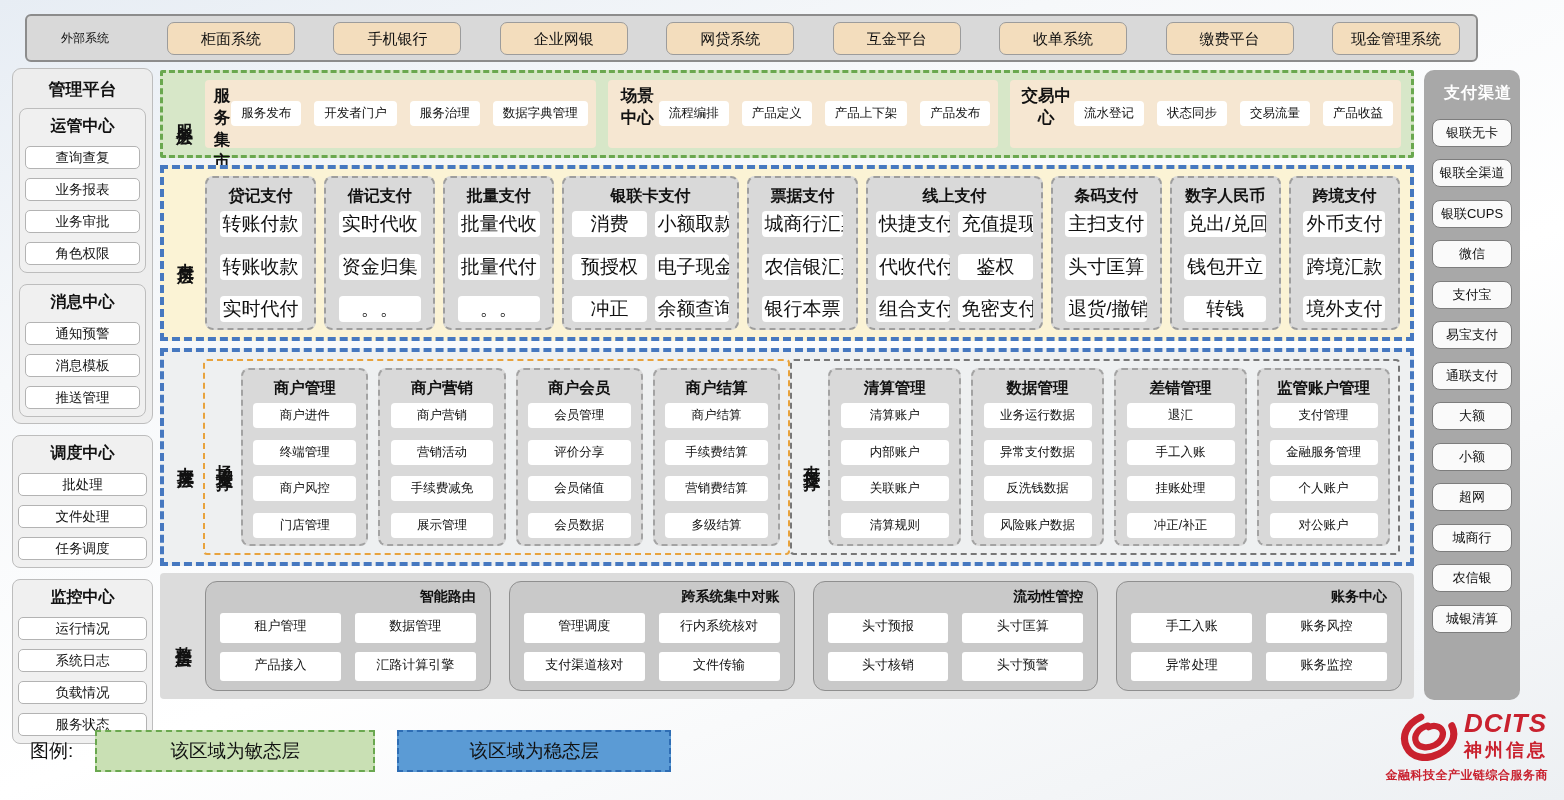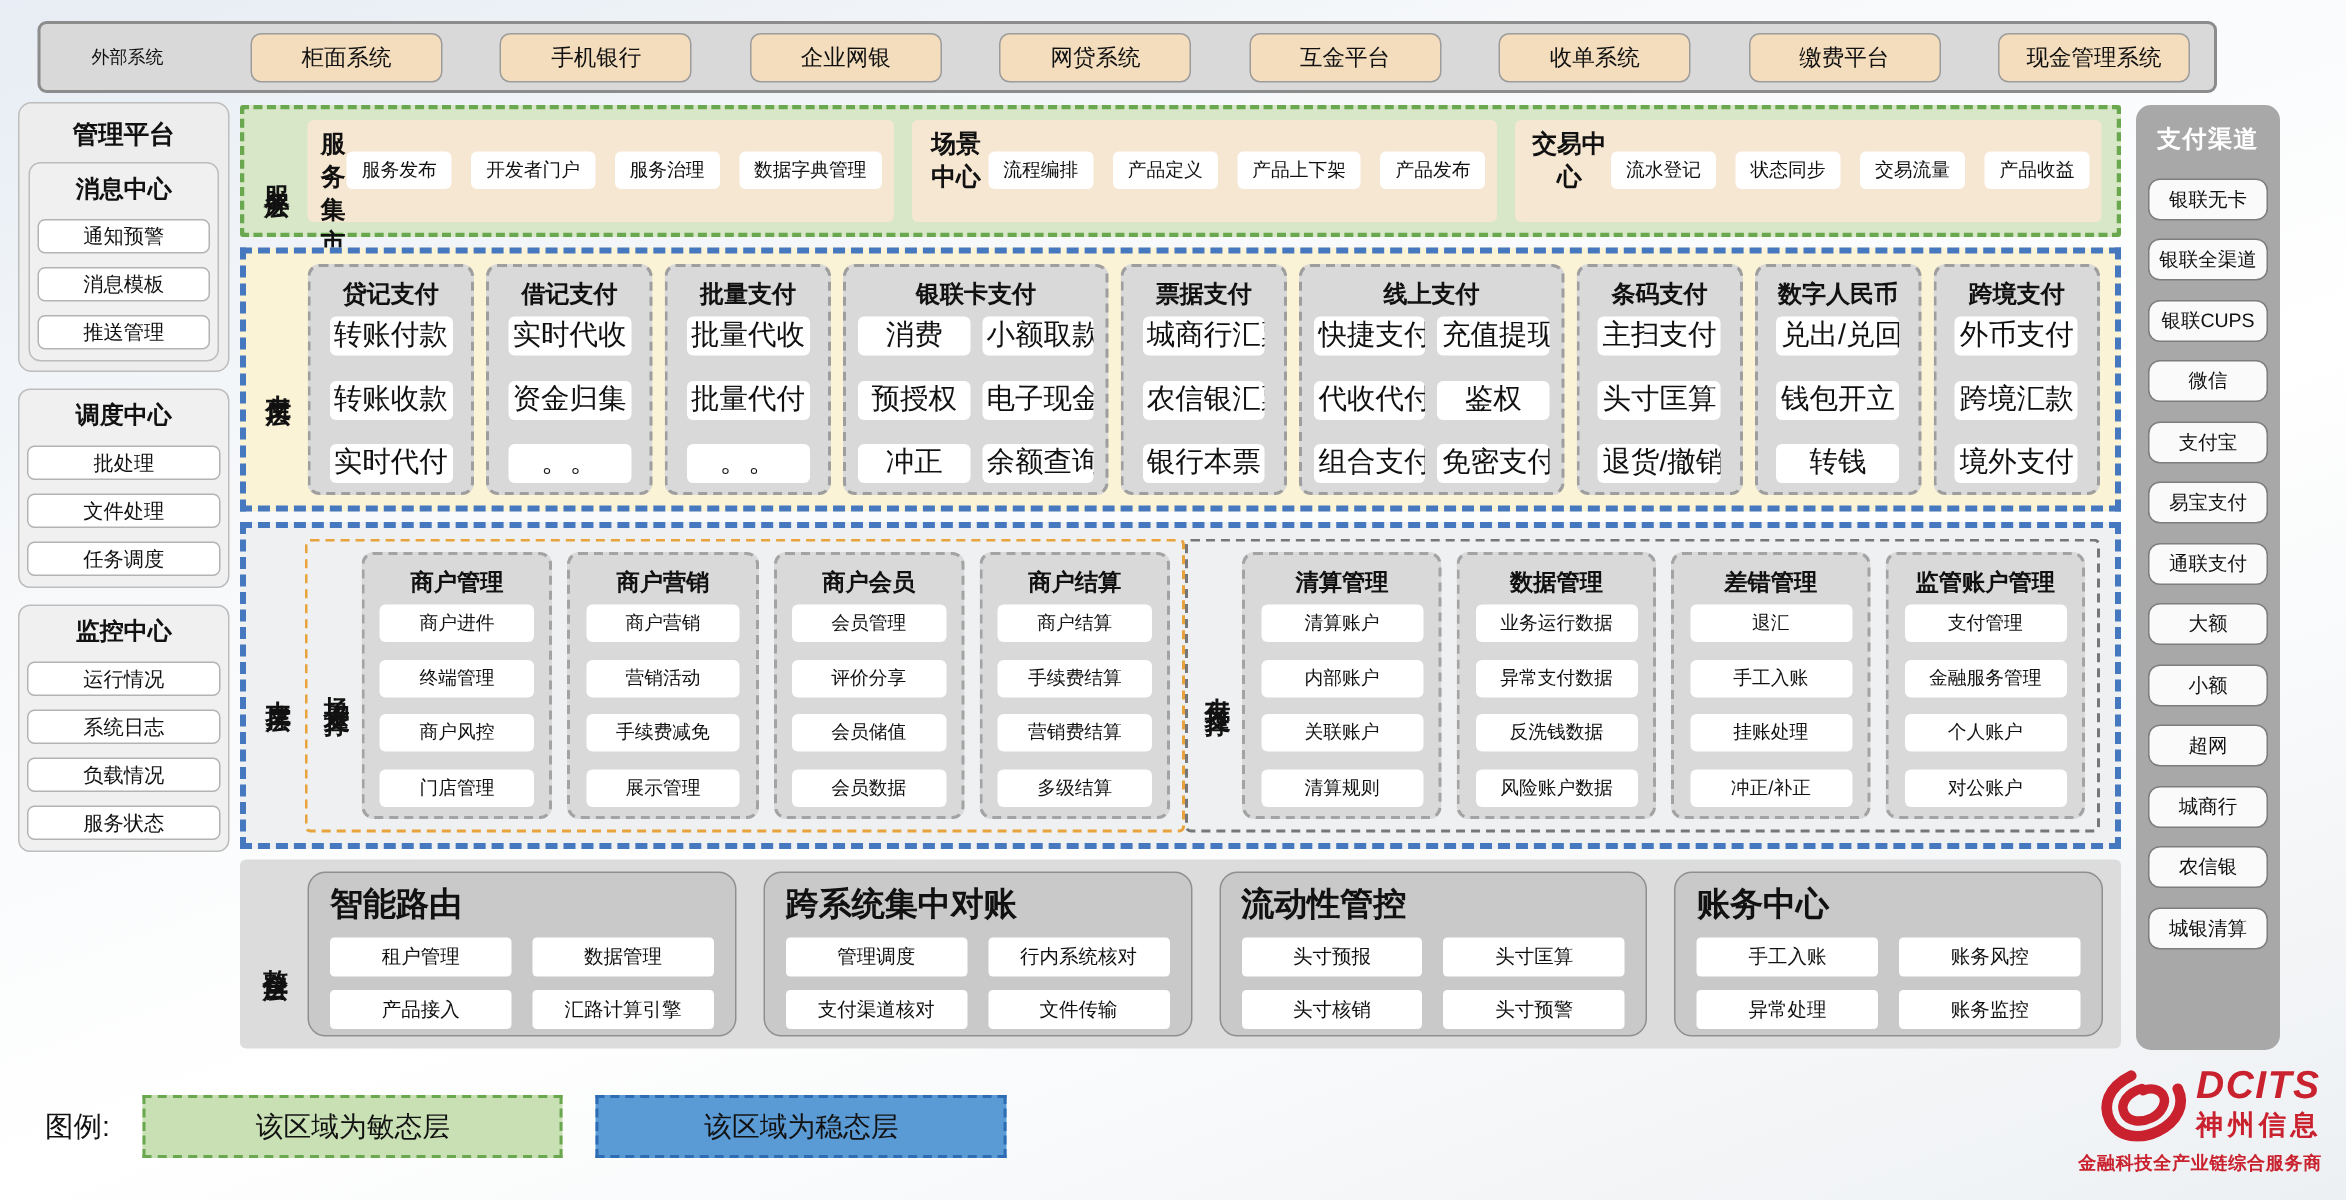--- a/index.html
+++ b/index.html
@@ -97,30 +97,30 @@
   
   .integration-layer{
     height:126px;box-sizing:border-box;background:#dcdcdc;border-radius:4px;
     display:flex;gap:10px;padding:8px 12px;
   }
   .int-panels{flex:1;display:flex;gap:18px;}
   .int-panel{
     flex:1;background:#c9c9c9;border:1px solid #8f8f8f;border-radius:12px;
     padding:4px 14px 9px;box-sizing:border-box;display:flex;flex-direction:column;
   }
-  .int-title{font-weight:700;font-size:22px;text-align:left;margin:2px 0 7px;white-space:nowrap;}
+  .int-title{font-weight:700;font-size:14px;text-align:right;margin:2px 0 7px;white-space:nowrap;}
   .int-grid{flex:1;display:grid;grid-template-columns:1fr 1fr;gap:9px 14px;}
   .int-btn{font-size:13px;line-height:26px;border-radius:3px;}
 
   
   .right-sidebar{
     position:absolute;left:1424px;top:70px;width:96px;height:630px;box-sizing:border-box;
     background:#a8a8a8;border-radius:10px;padding:8px 8px;display:flex;flex-direction:column;gap:12.5px;
   }
-  .rs-title{color:#fff;font-weight:700;font-size:16px;text-align:center;margin:5px 0 2px;letter-spacing:1px;white-space:nowrap;}
+  .rs-title{color:#fff;font-weight:700;font-size:16px;text-align:right;margin:5px 0 2px;letter-spacing:1px;white-space:nowrap;}
   .rs-btn{
     background:#fafafa;border:1px solid #7d7d7d;border-radius:8px;height:28px;line-height:26px;
     text-align:center;font-size:13px;box-sizing:border-box;white-space:nowrap;
   }
 
   
   .legend{position:absolute;left:30px;top:730px;display:flex;align-items:center;gap:22px;}
   .legend-label{font-size:19px;white-space:nowrap;}
   .legend-box{height:42px;line-height:38px;text-align:center;font-size:18.5px;box-sizing:border-box;white-space:nowrap;}
   .legend-agile{width:280px;background:var(--legend_green,#c9e0b4);border:2px dashed var(--layer_green_border,#6aa84f);}
@@ -150,20 +150,27 @@
         <div class="es-btn">收单系统</div>
         <div class="es-btn">缴费平台</div>
         <div class="es-btn">现金管理系统</div>
       </div>
   </div>
 
   <div class="left-sidebar">
     <div class="lp">
       <div class="lp-title">管理平台</div>
       <div class="lp-groups">
+          <div class="lp-group">
+            <div class="lp-group-title">运管中心</div>
+            <div class="lp-btn">查询查复</div>
+            <div class="lp-btn">业务报表</div>
+            <div class="lp-btn">业务审批</div>
+            <div class="lp-btn">角色权限</div>
+          </div>
           <div class="lp-group">
             <div class="lp-group-title">消息中心</div>
             <div class="lp-btn">通知预警</div>
             <div class="lp-btn">消息模板</div>
             <div class="lp-btn">推送管理</div>
           </div>
         </div>
     </div>
     <div id="panel-dispatch">
         <div class="lp-group">

